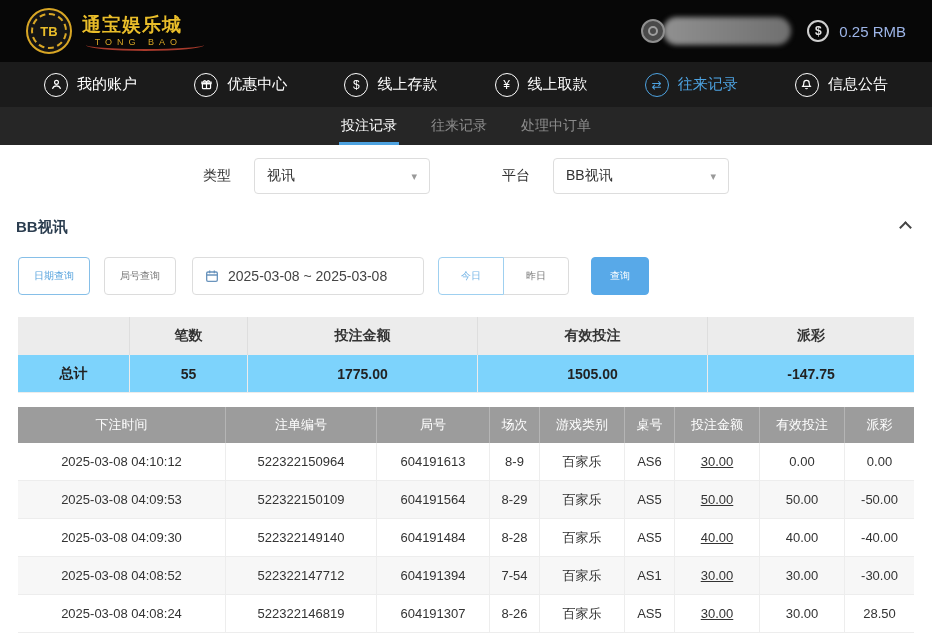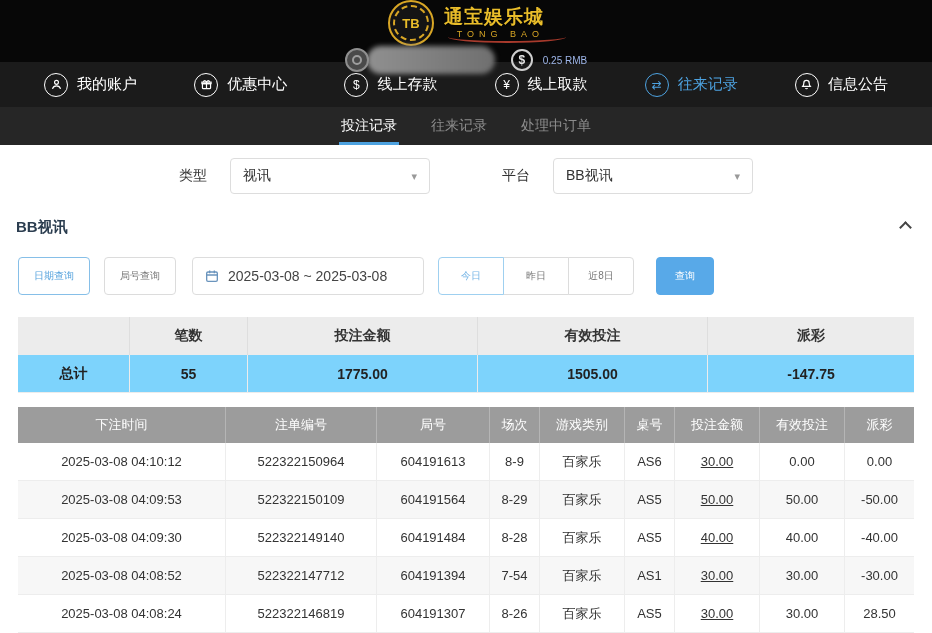--- a/index.html
+++ b/index.html
@@ -1,60 +1,60 @@
 <!DOCTYPE html>
 <html><head>
 <meta charset="utf-8">
 <style>
   * { box-sizing: border-box; margin: 0; padding: 0; }
   html, body { width: 932px; height: 633px; overflow: hidden; }
   body { font-family: "Liberation Sans", "DejaVu Sans", sans-serif; background: #fff; }
 
   
-  .topbar { height: 62px; background: #070707; display: flex; align-items: center; justify-content: space-between; padding: 0 26px; flex-direction: column; }
+  .topbar { height: 62px; background: #070707; display: flex; align-items: center; justify-content: space-between; padding: 0 26px; }
   .logo { display: flex; align-items: center; gap: 10px; }
   .chip { width: 46px; height: 46px; border-radius: 50%; border: 2px solid #d8a625; background: #141414;
           display: flex; align-items: center; justify-content: center; position: relative; flex: 0 0 auto; }
   .chip::before { content: ""; position: absolute; inset: 3px; border-radius: 50%; border: 2px dashed #d8a625; }
   .chip-tb { color: #e9bd2a; font-weight: bold; font-size: 13px; position: relative; }
   .logo-text { position: relative; }
   .logo-title { color: #e9bd2a; font-size: 19px; font-weight: bold; line-height: 1.05; letter-spacing: 1px;
                 text-shadow: 0 1px 1px rgba(0,0,0,.65); }
   .logo-ribbon { position: absolute; left: 4px; top: 24px; width: 118px; height: 12px;
                  border-bottom: 2px solid #a83a2c; border-radius: 50%; }
   .logo-sub { color: #d8a625; font-size: 9px; letter-spacing: 5px; text-align: right; margin-top: 3px; }
 
   .balance { display: flex; align-items: center; gap: 10px; }
   .acct-ico { width: 24px; height: 24px; border: 2px solid #8f8f8f; border-radius: 50%; background: #4a4a4a;
               position: relative; z-index: 2; flex: 0 0 auto; }
   .acct-ico::before { content: ""; position: absolute; inset: 5px; border-radius: 50%; border: 2px solid #9e9e9e; }
   .blur-pill { width: 128px; height: 28px; border-radius: 14px; margin-left: -12px;
                background: linear-gradient(90deg, #909090, #6f6f6f); filter: blur(2.5px); }
   .dollar-ico { width: 22px; height: 22px; border-radius: 50%; border: 2px solid #cfcfcf; color: #e6e6e6;
                 display: flex; align-items: center; justify-content: center; font-size: 12px; font-weight: bold; margin-left: 6px; }
-  .balance-text { color: #9db5e8; font-size: 10px; }
+  .balance-text { color: #9db5e8; font-size: 15px; }
 
   
   .navbar { height: 45px; background: #1b1b1b; display: flex; align-items: center; justify-content: space-between; padding: 0 44px; }
   .nav-item { display: flex; align-items: center; gap: 9px; color: #fff; font-size: 15px; cursor: pointer; }
   .nav-item.active { color: #4da2e0; }
   .nav-ico { width: 24px; height: 24px; border: 1.5px solid currentColor; border-radius: 50%;
              display: flex; align-items: center; justify-content: center; font-size: 12px; line-height: 1; flex: 0 0 auto; }
   .nav-ico svg { width: 13px; height: 13px; display: block; }
 
   
   .subnav { height: 38px; background: #262626; display: flex; align-items: stretch; justify-content: center; gap: 34px; }
   .subtab { display: flex; align-items: center; color: #8d8d8d; font-size: 14px; position: relative; cursor: pointer; }
   .subtab.active { color: #fff; }
   .subtab.active::after { content: ""; position: absolute; left: -2px; right: -2px; bottom: 0; height: 3px; background: #4da2e0; }
 
   
   .filter-row { display: flex; align-items: center; justify-content: center; gap: 23px; padding-top: 13px; }
   .filter-label { font-size: 14px; color: #333; }
-  .select { width: 200px; height: 36px; border: 1px solid #ddd; border-radius: 4px; background: #fff;
+  .select { width: 176px; height: 36px; border: 1px solid #ddd; border-radius: 4px; background: #fff;
             display: flex; align-items: center; justify-content: space-between; padding: 0 12px;
             font-size: 14px; color: #333; cursor: pointer; }
   .caret { color: #999; font-size: 11px; }
   .gapper { width: 26px; }
 
   
   .section-row { display: flex; align-items: center; justify-content: space-between; margin: 24px 16px 0; }
   .section-title { font-size: 15px; font-weight: bold; color: #2c3e50; }
   .chev-up { width: 9px; height: 9px; border-left: 2px solid #444; border-top: 2px solid #444;
              transform: rotate(45deg); margin-right: 6px; cursor: pointer; }
@@ -202,21 +202,20 @@
   <div class="datebox">
     <svg viewBox="0 0 24 24" fill="none" stroke="#6a94bd" stroke-width="2">
       <rect x="4" y="6" width="16" height="14" rx="2"></rect>
         <path d="M4 10.5h16M8.5 3.8v4M15.5 3.8v4"></path>
     </svg>
     <span>2025-03-08 ~ 2025-03-08</span>
   </div>
   <div class="seg">
     <button class="btn seg-active">今日</button>
     <button class="btn">昨日</button>
-    <button class="btn">近8日</button>
   </div>
   <button class="btn btn-primary">查询</button>
 </div>
 
 <div class="sum">
   <div class="grid5 sum-head">
     <span class="cell"></span>
     <span class="cell">笔数</span>
     <span class="cell">投注金额</span>
     <span class="cell">有效投注</span>

